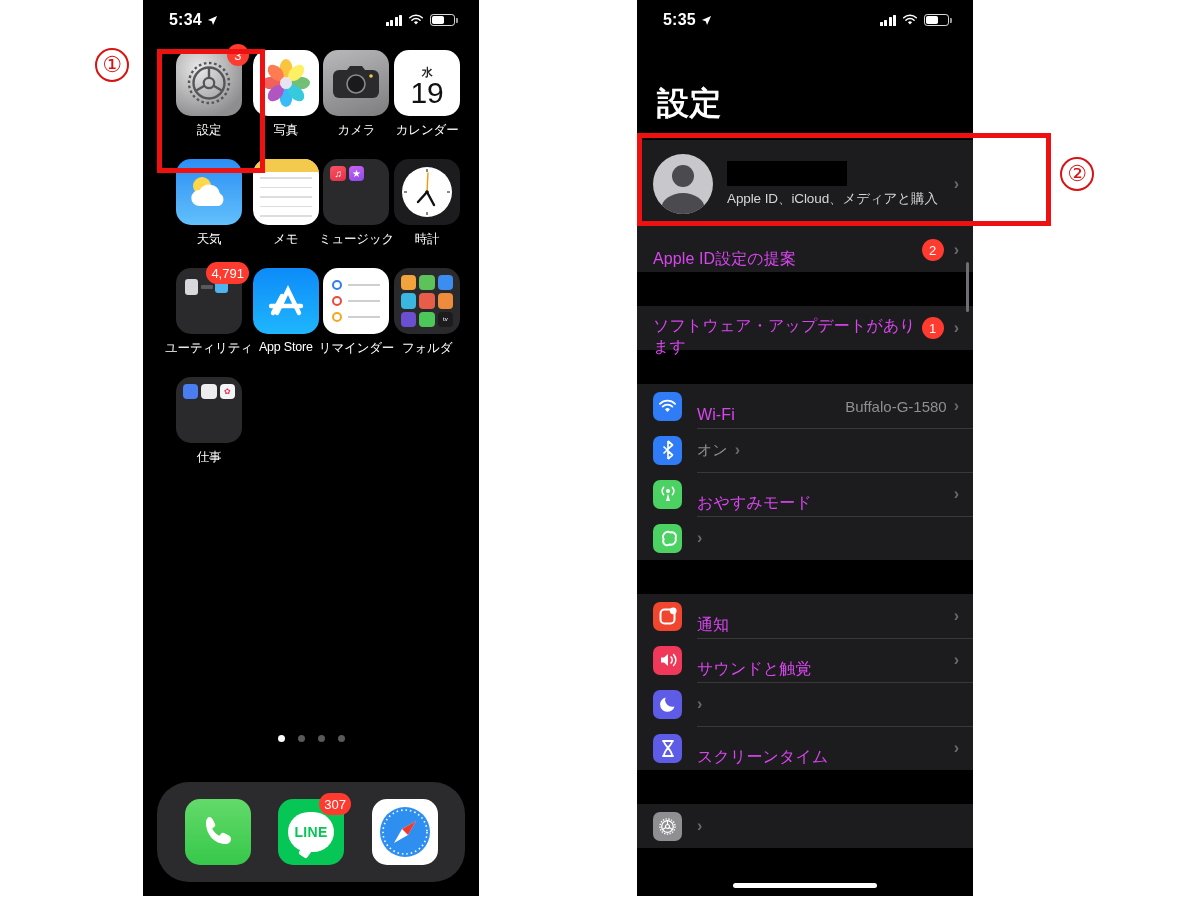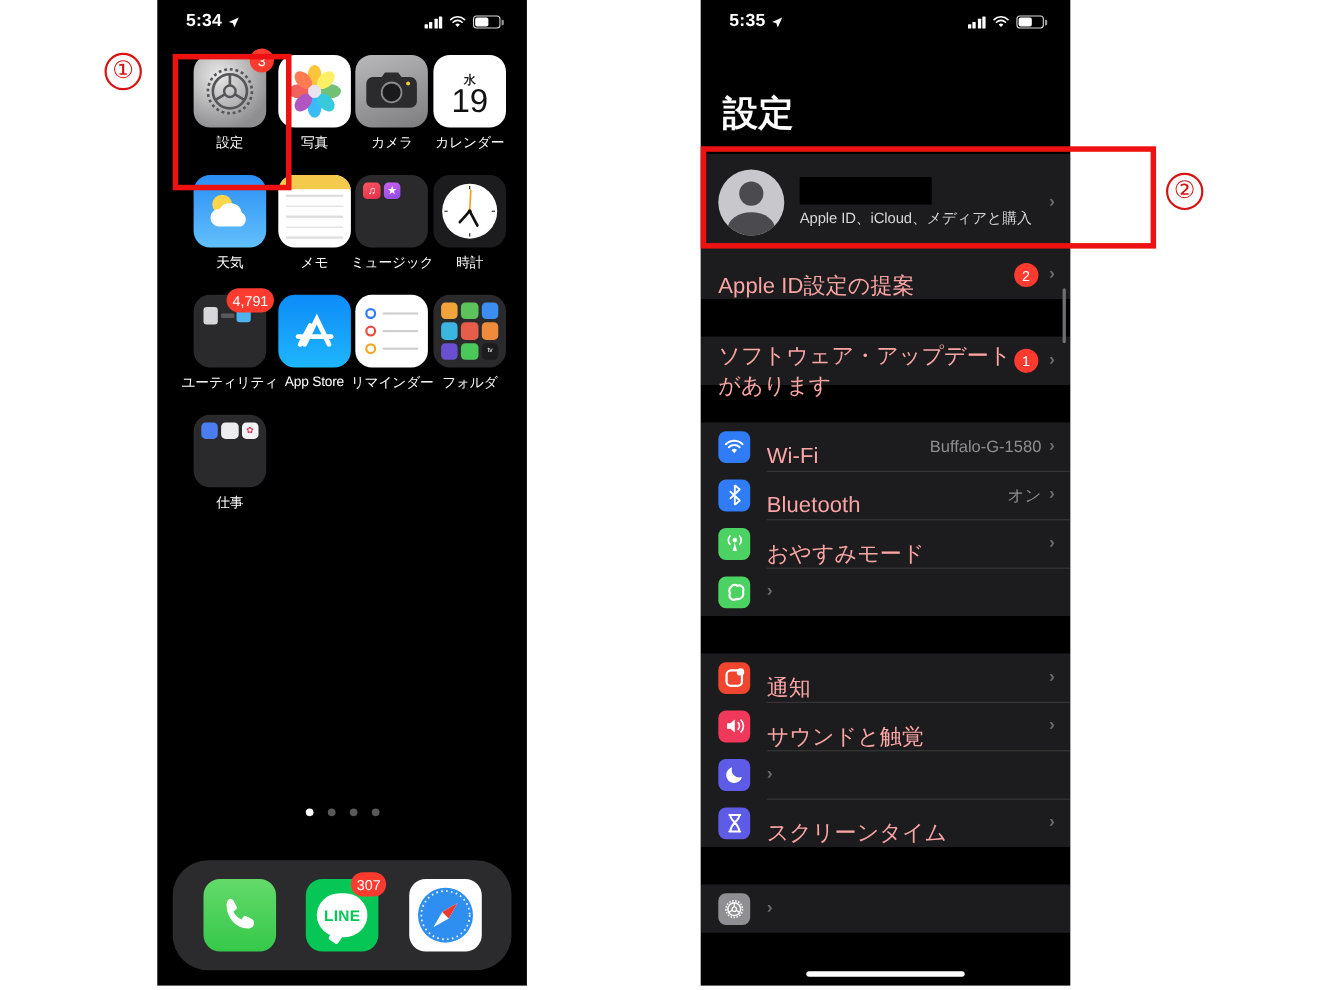--- a/index.html
+++ b/index.html
@@ -128,21 +128,21 @@
   .gap { height: 34px; background: #000; }
   .row {
     display:flex; align-items:center;
     height: 44px; padding-left: 16px;
     position:relative;
   }
   .row + .row::before {
     content:""; position:absolute; left: 60px; right:0; top:0; height:1px; background:#38383a;
   }
   .r-icon { width: 29px; height:29px; border-radius: 7px; flex:0 0 29px; margin-right: 15px; display:flex;align-items:center;justify-content:center;}
-  .r-label { color:#fca5a5; font-size: 20px; flex:1; letter-spacing:.1px;margin-top:18px; }
+  .r-label { color:#d946ef; font-size: 16px; flex:1; letter-spacing:.1px;margin-top:18px; }
   .r-value { color:#8e8e93; font-size: 15px; margin-right: 7px; }
   .chev { color:#6a6a6e; font-size: 16px; margin-right: 14px; font-weight:600; }
   .pill {
     min-width:22px;height:22px;padding:0 6px;border-radius:11px;background:#ff3b30;color:#fff;
     font-size:13px;display:flex;align-items:center;justify-content:center;margin-right:10px;line-height:1;
   }
   .toggle { width:51px;height:31px;border-radius:16px;background:#39393d;position:relative;margin-right:14px;flex:0 0 51px;}
   .toggle i{position:absolute;top:2px;left:2px;width:27px;height:27px;border-radius:50%;background:#fff;display:block;box-shadow:0 1px 3px rgba(0,0,0,.4);}
 
   
@@ -522,21 +522,20 @@
           <span class="r-value">Buffalo-G-1580</span>
           <span class="chev">›</span>
         </div>
 
         <div class="row">
           <span class="r-icon" style="background:#2f7cf6">
             <svg width="14" height="20" viewBox="0 0 14 20">
                 <path d="M7 1v8L11.5 5 7 1m0 18v-8L11.5 15 7 19M2.5 6.5 11.5 15M2.5 13.5 11.5 5" stroke="#fff" stroke-width="1.7" fill="none" stroke-linejoin="round"></path>
               </svg>
           </span>
-          <span class="r-label">Bluetooth</span>
           <span class="r-value">オン</span>
           <span class="chev">›</span>
         </div>
 
         <div class="row">
           <span class="r-icon" style="background:#4cd263">
             <svg width="20" height="18" viewBox="0 0 20 18">
               <circle cx="10" cy="6" r="2.1" fill="#fff"></circle>
               <path d="M10 8.5 8 16h4z" fill="#fff"></path>
               <path d="M5.6 2.2a6.2 6.2 0 0 0 0 7.6M14.4 2.2a6.2 6.2 0 0 1 0 7.6" stroke="#fff" stroke-width="1.5" fill="none" stroke-linecap="round"></path>

